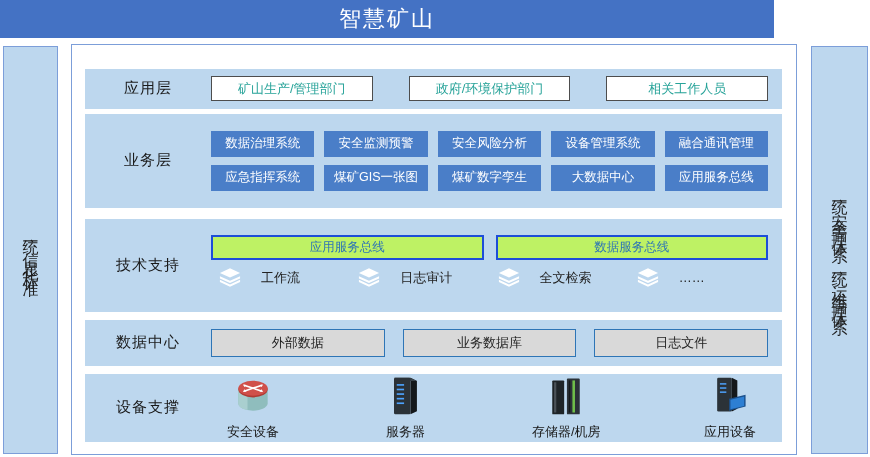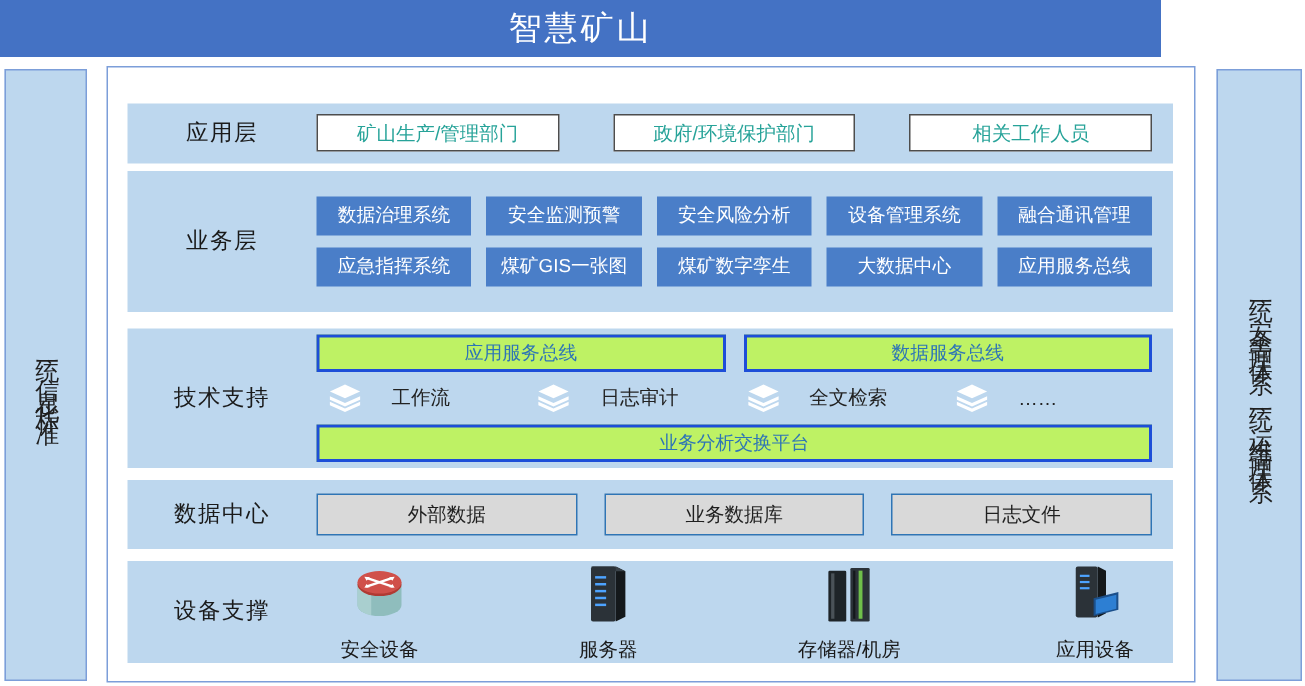--- a/index.html
+++ b/index.html
@@ -154,21 +154,20 @@
                 <svg width="22" height="19" viewBox="0 0 24 20" fill="#ffffff">
                   <path d="M12 0 L23 5 12 10 1 5 Z"></path>
                   <path d="M1 8.5 L12 13.5 23 8.5 23 11 12 16 1 11 Z"></path>
                   <path d="M1 12.5 L12 17.5 23 12.5 23 15 12 20 1 15 Z"></path>
                 </svg>
               </span>
             <span class="mw-label">……</span>
           </div>
         </div>
         <div class="tech-pair-row">
-          <div class="outline-box">业务分析交换平台</div>
         </div>
       </div>
     </div>
 
     <div class="layer-row row-data">
       <div class="row-label">数据中心</div>
       <div class="row-content data-items">
         <div class="data-box">外部数据</div>
         <div class="data-box">业务数据库</div>
         <div class="data-box">日志文件</div>

